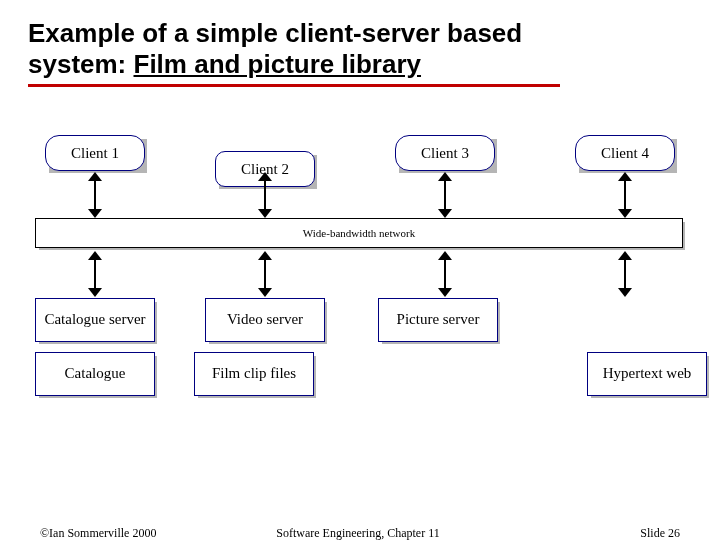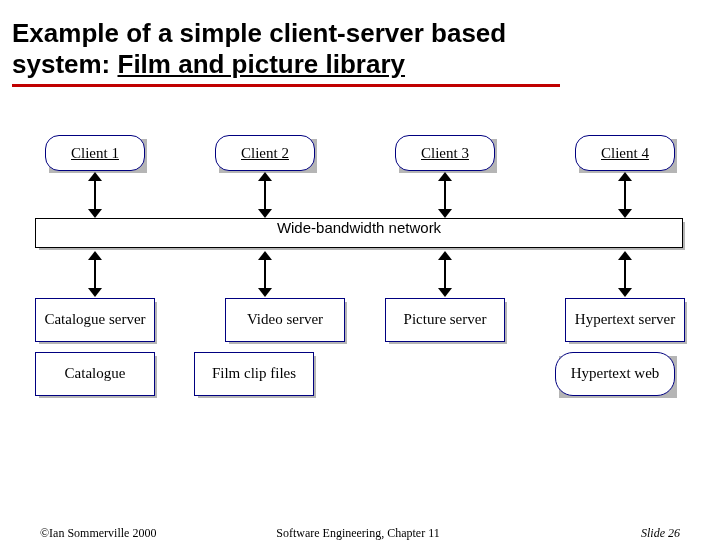--- a/index.html
+++ b/index.html
@@ -9,21 +9,21 @@
     height: 540px;
     font-family: Arial, Helvetica, sans-serif;
     background: #fff;
     position: relative;
   }
   .slide {
     width: 588px;
     height: 540px;
     position: relative;
     box-sizing: border-box;
-    padding: 18px 28px 0 12px;
+    padding: 18px 28px 0 28px;
   }
   .title {
     font-size: 26px;
     font-weight: bold;
     line-height: 1.2;
     color: #000;
     margin: 0 0 4px 0;
   }
   .underline {
     text-decoration: underline;
@@ -55,31 +55,31 @@
   .shadow::before {
     content: "";
     position: absolute;
     left: 3px;
     top: 3px;
     width: 100%;
     height: 100%;
     background: #b5b5b5;
     z-index: -1;
   }
-  .rounded { border-radius: 14px; text-decoration: underline; }
+  .rounded { border-radius: 14px; }
   .serverbox { line-height: 1.15; padding: 2px 4px; }
   .netbar {
     position: absolute;
     border: 1.5px solid #000;
     background: #fff;
-    font-family: Liberation Sans, sans-serif;
-    font-size: 15px;
+    font-family: Liberation Serif, serif;
+    font-size: 11px;
     text-align: center;
     display: flex;
-    align-items: flex-start;
+    align-items: center;
     justify-content: center;
     box-sizing: border-box;
   }
   .netbar::before {
     content: "";
     position: absolute;
     left: 3px;
     top: 3px;
     width: 100%;
     height: 100%;
@@ -118,38 +118,38 @@
     position: absolute;
     bottom: 14px;
     left: 0;
     width: 720px;
     font-size: 12px;
     font-family: "Times New Roman", Times, serif;
     color: #000;
   }
   .footer .left { position: absolute; left: 40px; }
   .footer .center { position: absolute; left: 0; right: 4px; text-align: center; }
-  .footer .right { position: absolute; right: 40px; font-style: italic; }
+  .footer .right { position: absolute; right: 40px; }
 </style>
 </head>
 <body>
 
 <div class="slide">
 
   <h1 class="title">
     <span>Example of a simple client-server based system: </span><span class="underline">Film and picture library</span>
   </h1>
   <hr class="rule">
 
   <div class="diagram">
 
     <div class="box rounded shadow" style="left:10px; top:5px; width:100px; height:36px;">
         <span>Client 1</span>
       </div>
-    <div class="box rounded shadow" style="left:180px; top:5px; width:100px; height:36px;">
+    <div class="box rounded shadow" style="left:180px; top:21px; width:100px; height:36px;border-radius:10px;">
         <span>Client 2</span>
       </div>
     <div class="box rounded shadow" style="left:360px; top:5px; width:100px; height:36px;">
         <span>Client 3</span>
       </div>
     <div class="box rounded shadow" style="left:540px; top:5px; width:100px; height:36px;">
         <span>Client 4</span>
       </div>
 
     <div class="arrow" style="left:53px; top:42px; height:46px;">
@@ -194,37 +194,34 @@
       </div>
     <div class="arrow" style="left:583px; top:121px; height:46px;">
         <div class="head-up"></div>
         <div class="shaft"></div>
         <div class="head-down"></div>
       </div>
 
     <div class="box shadow serverbox" style="left:0px; top:168px; width:120px; height:44px;">
         <span>Catalogue server</span>
       </div>
-    <div class="box shadow serverbox" style="left:170px; top:168px; width:120px; height:44px;margin-left:20px;">
+    <div class="box shadow serverbox" style="left:170px; top:168px; width:120px; height:44px;">
         <span>Video server</span>
       </div>
-    <div class="box shadow serverbox" style="left:350px; top:168px; width:120px; height:44px;">
+    <div class="box shadow serverbox" style="left:343px; top:168px; width:120px; height:44px;">
         <span>Picture server</span>
-      </div>
-    <div class="box shadow serverbox" style="left:530px; top:168px; width:120px; height:44px;">
-        <span>Hypertext server</span>
       </div>
 
     <div class="box shadow serverbox" style="left:0px; top:222px; width:120px; height:44px;">
         <span>Catalogue</span>
       </div>
     <div class="box shadow serverbox" style="left:159px; top:222px; width:120px; height:44px;">
         <span>Film clip files</span>
       </div>
-    <div class="box shadow serverbox" style="left:520px; top:222px; width:120px; height:44px;border-radius:18px;">
+    <div class="box shadow serverbox" style="left:552px; top:222px; width:120px; height:44px;">
         <span>Hypertext web</span>
       </div>
 
   </div>
 
   <div class="footer">
     <span class="left">©Ian Sommerville 2000</span>
     <span class="center">Software Engineering, Chapter 11</span>
     <span class="right">Slide 26</span>
   </div>

